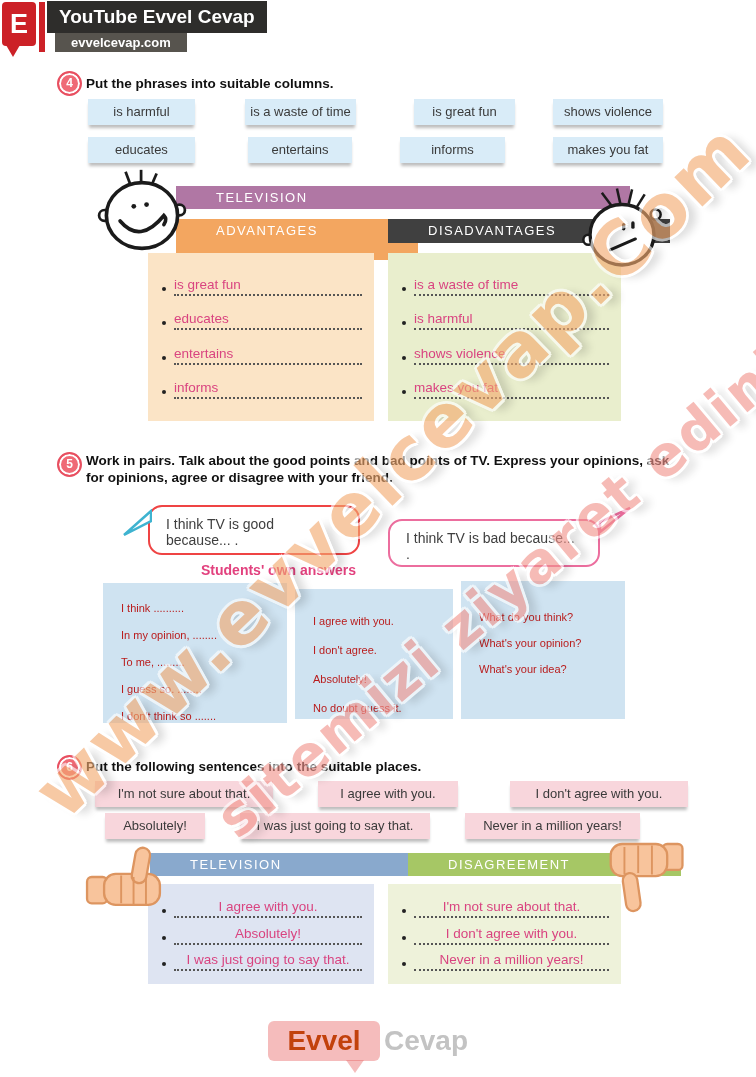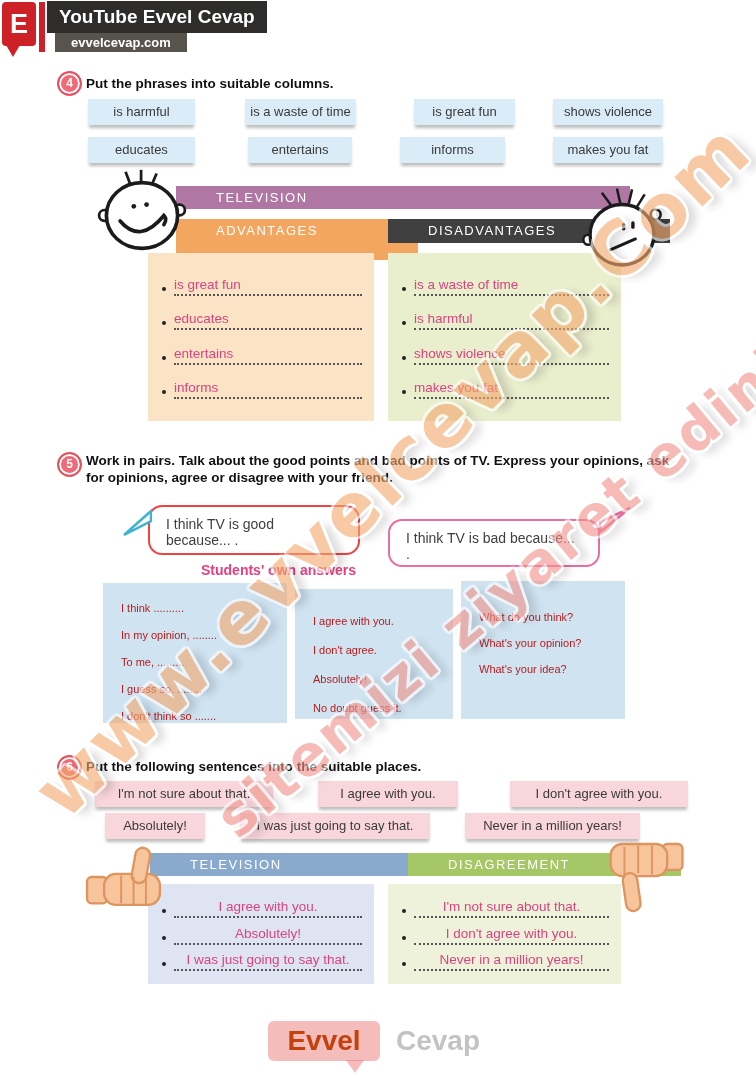--- a/index.html
+++ b/index.html
@@ -52,21 +52,21 @@
     font-family:"DejaVu Sans",sans-serif;letter-spacing:3px;opacity:.62;
     text-shadow:-2px -2px 0 #fff,2px -2px 0 #fff,-2px 2px 0 #fff,2px 2px 0 #fff,0 3px 0 #fff,0 -3px 0 #fff,3px 0 0 #fff,-3px 0 0 #fff,6px 8px 10px rgba(0,0,0,.25);}
   .wm1{left:-88px;top:431px;width:960px;font-size:74px;line-height:78px;color:#f3a96e;transform:rotate(-44deg);}
   .wm2{left:150px;top:590px;width:640px;font-size:56px;line-height:60px;color:#f2938b;transform:rotate(-40deg);}
 
   
   .flogo-bubble{position:absolute;left:268px;top:1021px;width:112px;height:40px;background:rgba(232,96,96,.42);
     border-radius:6px;color:#c2410c;font-size:28px;font-weight:bold;text-align:center;line-height:40px;}
   .flogo-bubble::after{content:"";position:absolute;left:78px;top:39px;border-left:9px solid transparent;
     border-right:9px solid transparent;border-top:13px solid rgba(232,96,96,.42);}
-  .flogo-gray{position:absolute;left:396px;top:1021px;color:#c3c3c3;font-size:28px;font-weight:bold;line-height:40px;}
+  .flogo-gray{position:absolute;left:384px;top:1021px;color:#c3c3c3;font-size:28px;font-weight:bold;line-height:40px;}
 
   svg{display:block;}
 </style>
 </head>
 <body>
 
 <div id="page">
 
   <div class="logo-e">E</div>
   <div class="logo-stripe"></div>

